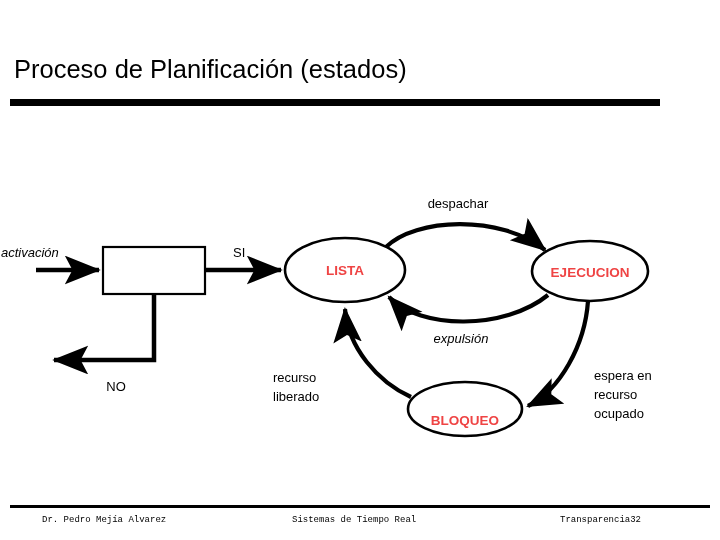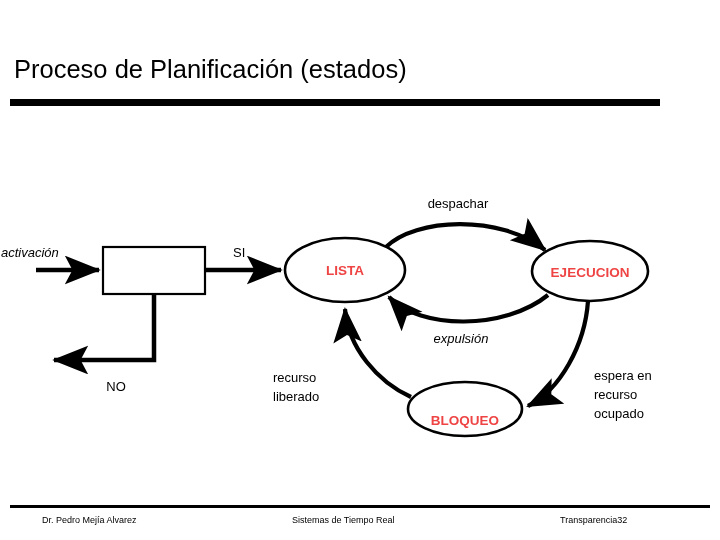--- a/index.html
+++ b/index.html
@@ -39,21 +39,21 @@
     left: 10px;
     top: 505px;
     width: 700px;
     height: 3px;
     background: #000000;
   }
   .footer-text {
     position: absolute;
     top: 515px;
     font-size: 9px;
-    font-family: Liberation Sans, sans-serif;
+    font-family: Liberation Mono, monospace;
     white-space: nowrap;
     color: #000000;
   }
   #footer-author { left: 42px; }
   #footer-course { left: 292px; }
   #footer-page   { left: 560px; text-align: right; }
 
   #diagram-svg {
     position: absolute;
     left: 0;

